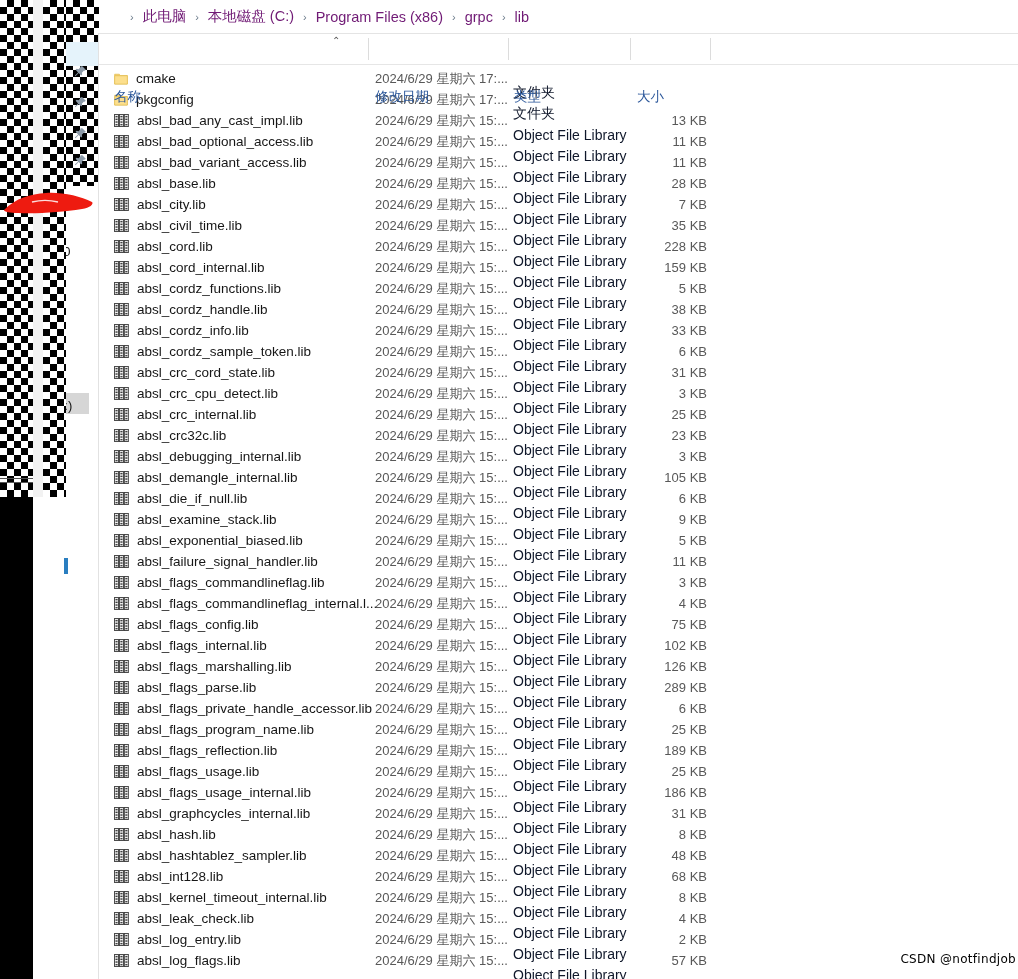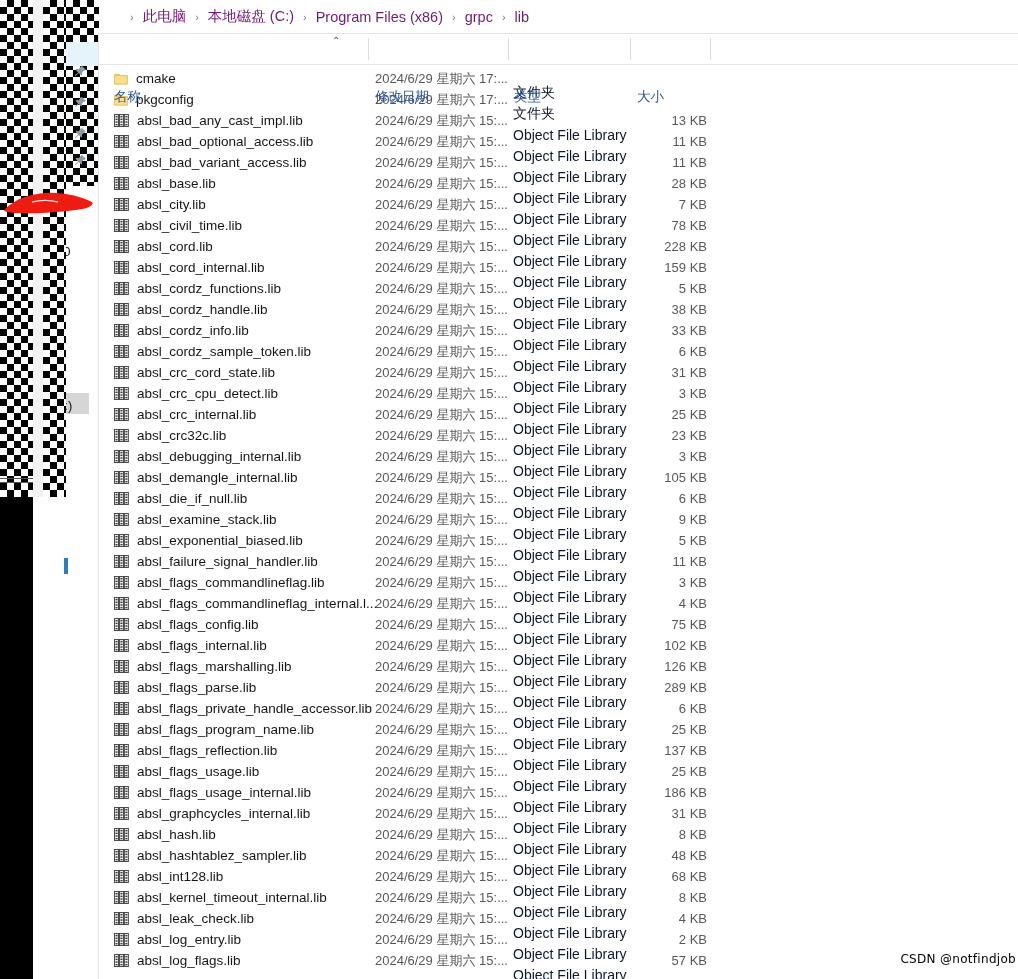--- a/index.html
+++ b/index.html
@@ -649,21 +649,21 @@
             <rect x="6.8" y="7.9" width="2.3" height="1.5" fill="#3f3f3f"></rect>
             <rect x="12.1" y="7.9" width="2.3" height="1.5" fill="#3f3f3f"></rect>
             <rect x="1.5" y="10.8" width="2.3" height="1.4" fill="#3f3f3f"></rect>
             <rect x="6.8" y="10.8" width="2.3" height="1.4" fill="#3f3f3f"></rect>
             <rect x="12.1" y="10.8" width="2.3" height="1.4" fill="#3f3f3f"></rect>
           </svg>
           <span>absl_civil_time.lib</span>
         </div>
         <div class="cell-date">2024/6/29 星期六 15:...</div>
         <div class="cell-type">Object File Library</div>
-        <div class="cell-size">78 KB</div>
+        <div class="cell-size">35 KB</div>
       </div>
       <div class="file-row">
         <div class="cell-name">
           <svg class="icon-lib" viewBox="0 0 16 14">
             <rect x="0.5" y="0.5" width="4.3" height="13" fill="#f0f0f0" stroke="#3f3f3f" stroke-width="1"></rect>
             <rect x="5.8" y="0.5" width="4.3" height="13" fill="#f0f0f0" stroke="#3f3f3f" stroke-width="1"></rect>
             <rect x="11.1" y="0.5" width="4.3" height="13" fill="#f0f0f0" stroke="#3f3f3f" stroke-width="1"></rect>
             <rect x="1.5" y="2.1" width="2.3" height="1.5" fill="#3f3f3f"></rect>
             <rect x="6.8" y="2.1" width="2.3" height="1.5" fill="#3f3f3f"></rect>
             <rect x="12.1" y="2.1" width="2.3" height="1.5" fill="#3f3f3f"></rect>
@@ -1274,21 +1274,21 @@
             <rect x="6.8" y="7.9" width="2.3" height="1.5" fill="#3f3f3f"></rect>
             <rect x="12.1" y="7.9" width="2.3" height="1.5" fill="#3f3f3f"></rect>
             <rect x="1.5" y="10.8" width="2.3" height="1.4" fill="#3f3f3f"></rect>
             <rect x="6.8" y="10.8" width="2.3" height="1.4" fill="#3f3f3f"></rect>
             <rect x="12.1" y="10.8" width="2.3" height="1.4" fill="#3f3f3f"></rect>
           </svg>
           <span>absl_flags_reflection.lib</span>
         </div>
         <div class="cell-date">2024/6/29 星期六 15:...</div>
         <div class="cell-type">Object File Library</div>
-        <div class="cell-size">137 KB</div>
+        <div class="cell-size">189 KB</div>
       </div>
       <div class="file-row">
         <div class="cell-name">
           <svg class="icon-lib" viewBox="0 0 16 14">
             <rect x="0.5" y="0.5" width="4.3" height="13" fill="#f0f0f0" stroke="#3f3f3f" stroke-width="1"></rect>
             <rect x="5.8" y="0.5" width="4.3" height="13" fill="#f0f0f0" stroke="#3f3f3f" stroke-width="1"></rect>
             <rect x="11.1" y="0.5" width="4.3" height="13" fill="#f0f0f0" stroke="#3f3f3f" stroke-width="1"></rect>
             <rect x="1.5" y="2.1" width="2.3" height="1.5" fill="#3f3f3f"></rect>
             <rect x="6.8" y="2.1" width="2.3" height="1.5" fill="#3f3f3f"></rect>
             <rect x="12.1" y="2.1" width="2.3" height="1.5" fill="#3f3f3f"></rect>

